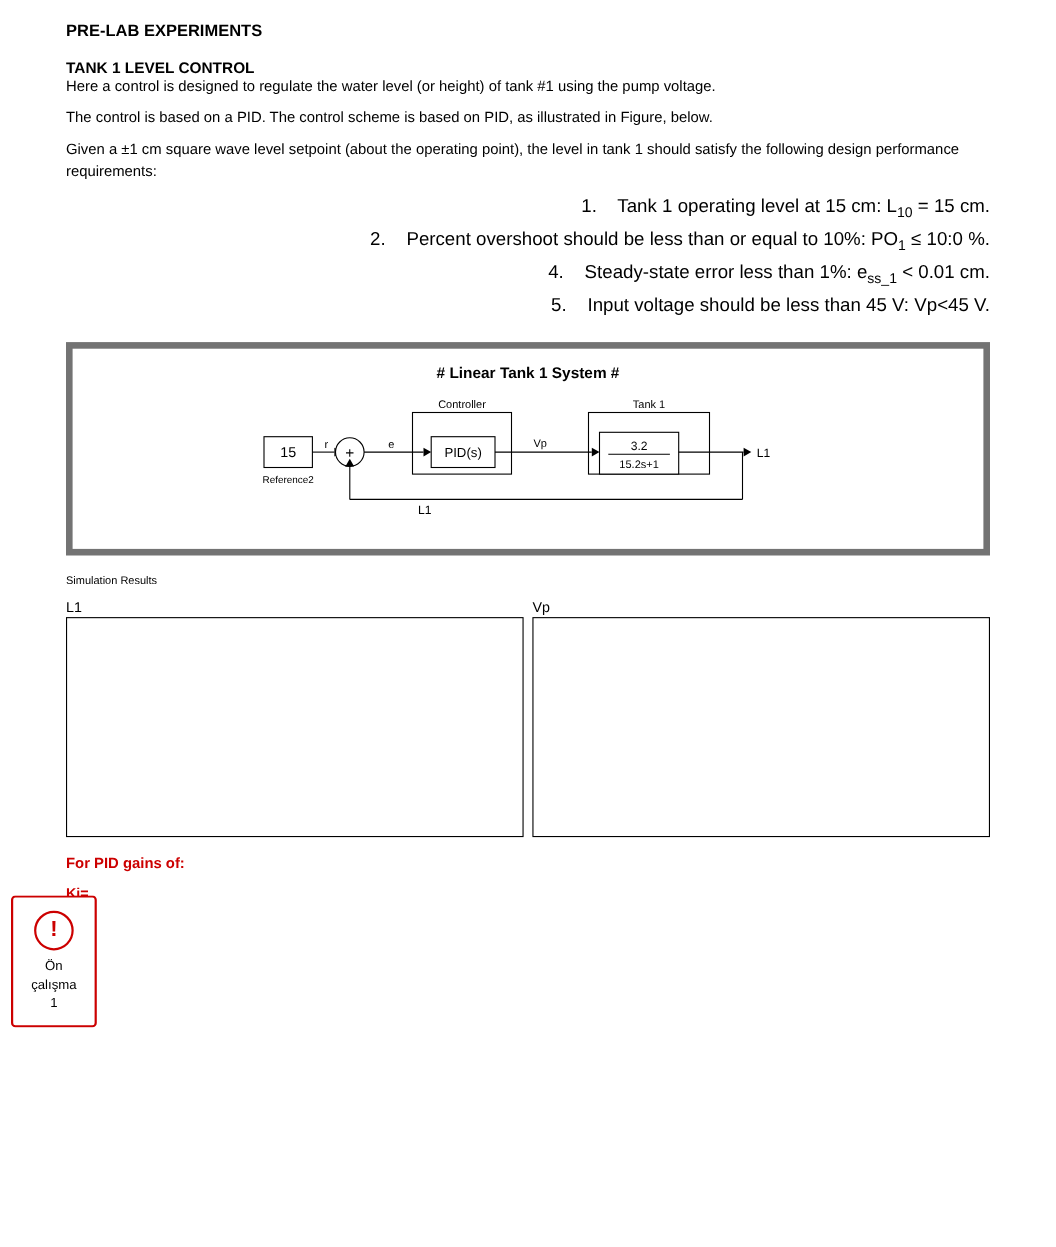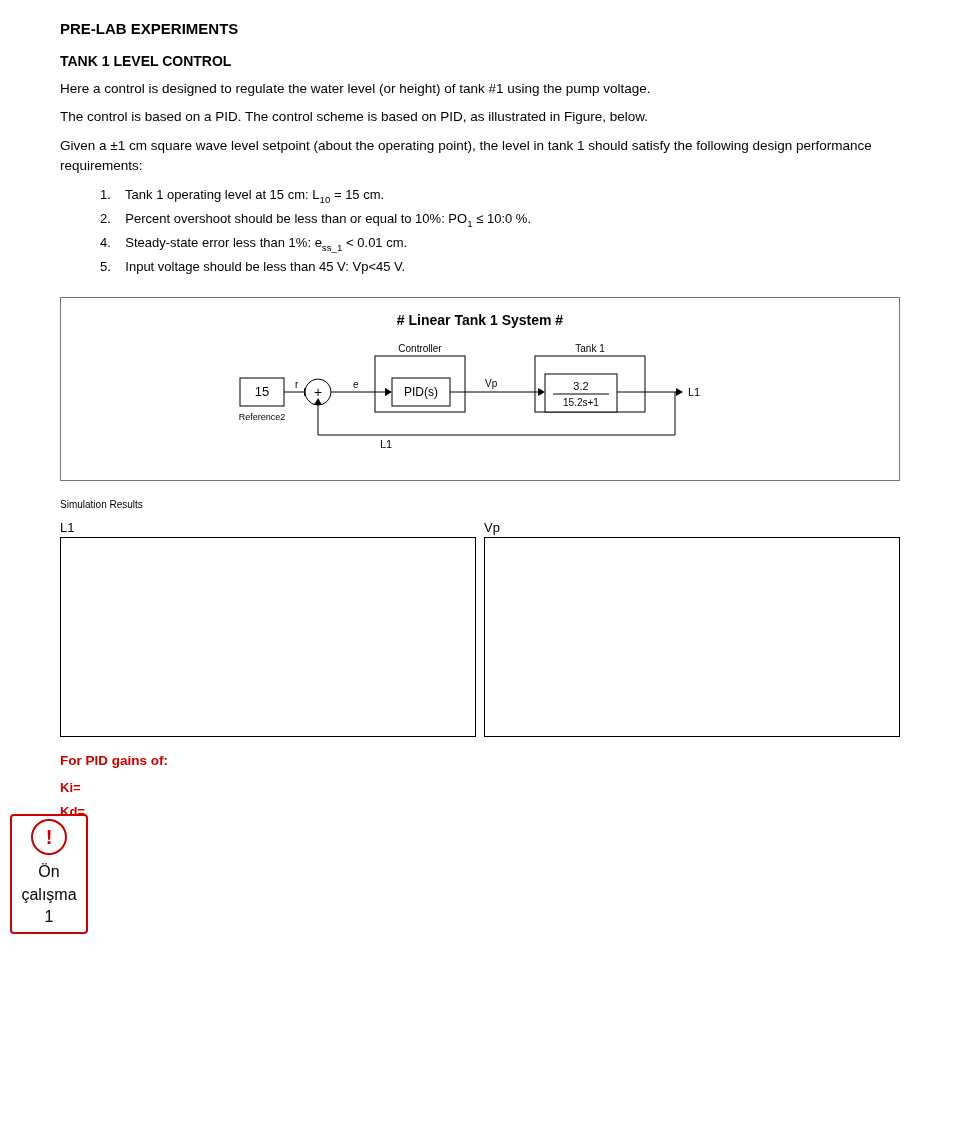--- a/index.html
+++ b/index.html
@@ -13,41 +13,41 @@
       padding: 20px 60px 40px 60px;
     }
     .pre-lab-title {
       font-weight: bold;
       font-size: 15px;
       margin-bottom: 16px;
     }
     .section-title {
       font-weight: bold;
       font-size: 14px;
-      margin-bottom: 10px;
     }
     .body-text {
       font-size: 13.5px;
       line-height: 1.5;
       margin-bottom: 8px;
     }
     .requirements-list {
       margin-left: 40px;
       margin-bottom: 12px;
     }
     .requirements-list li {
-      font-size: 13px;
+      font-size: 17px;
       line-height: 1.7;
+      text-align: right;
     }
     .diagram-container {
       display: flex;
       flex-direction: column;
       align-items: center;
       margin: 18px 0 8px 0;
-      border: 1px solid #737373;
+      border: 6px solid #737373;
       padding: 14px 10px 10px 10px;
       width: 100%;
       background: #fff;
     }
     .diagram-title {
       font-weight: bold;
       font-size: 14px;
       text-align: center;
       margin-bottom: 12px;
     }
@@ -231,18 +231,18 @@
 
 <div class="pid-gains-section">
   <div class="pid-gains-title">For PID gains of:</div>
   <div class="pid-gain-label">Ki=</div>
   <div class="pid-gain-label">Kd=</div>
   <div class="pid-gain-label">N=</div>
 </div>
 
 <div class="notification-box">
   <div class="warning-icon">!</div>
-  <div style="font-size:16px; color:#000; line-height:1.4;">
+  <div style="font-size:12px; color:#000; line-height:1.4;">
     <span>Ön</span><br>
     <span>çalışma</span><br>
     <span>1</span>
   </div>
 </div>
 
 </body></html>

